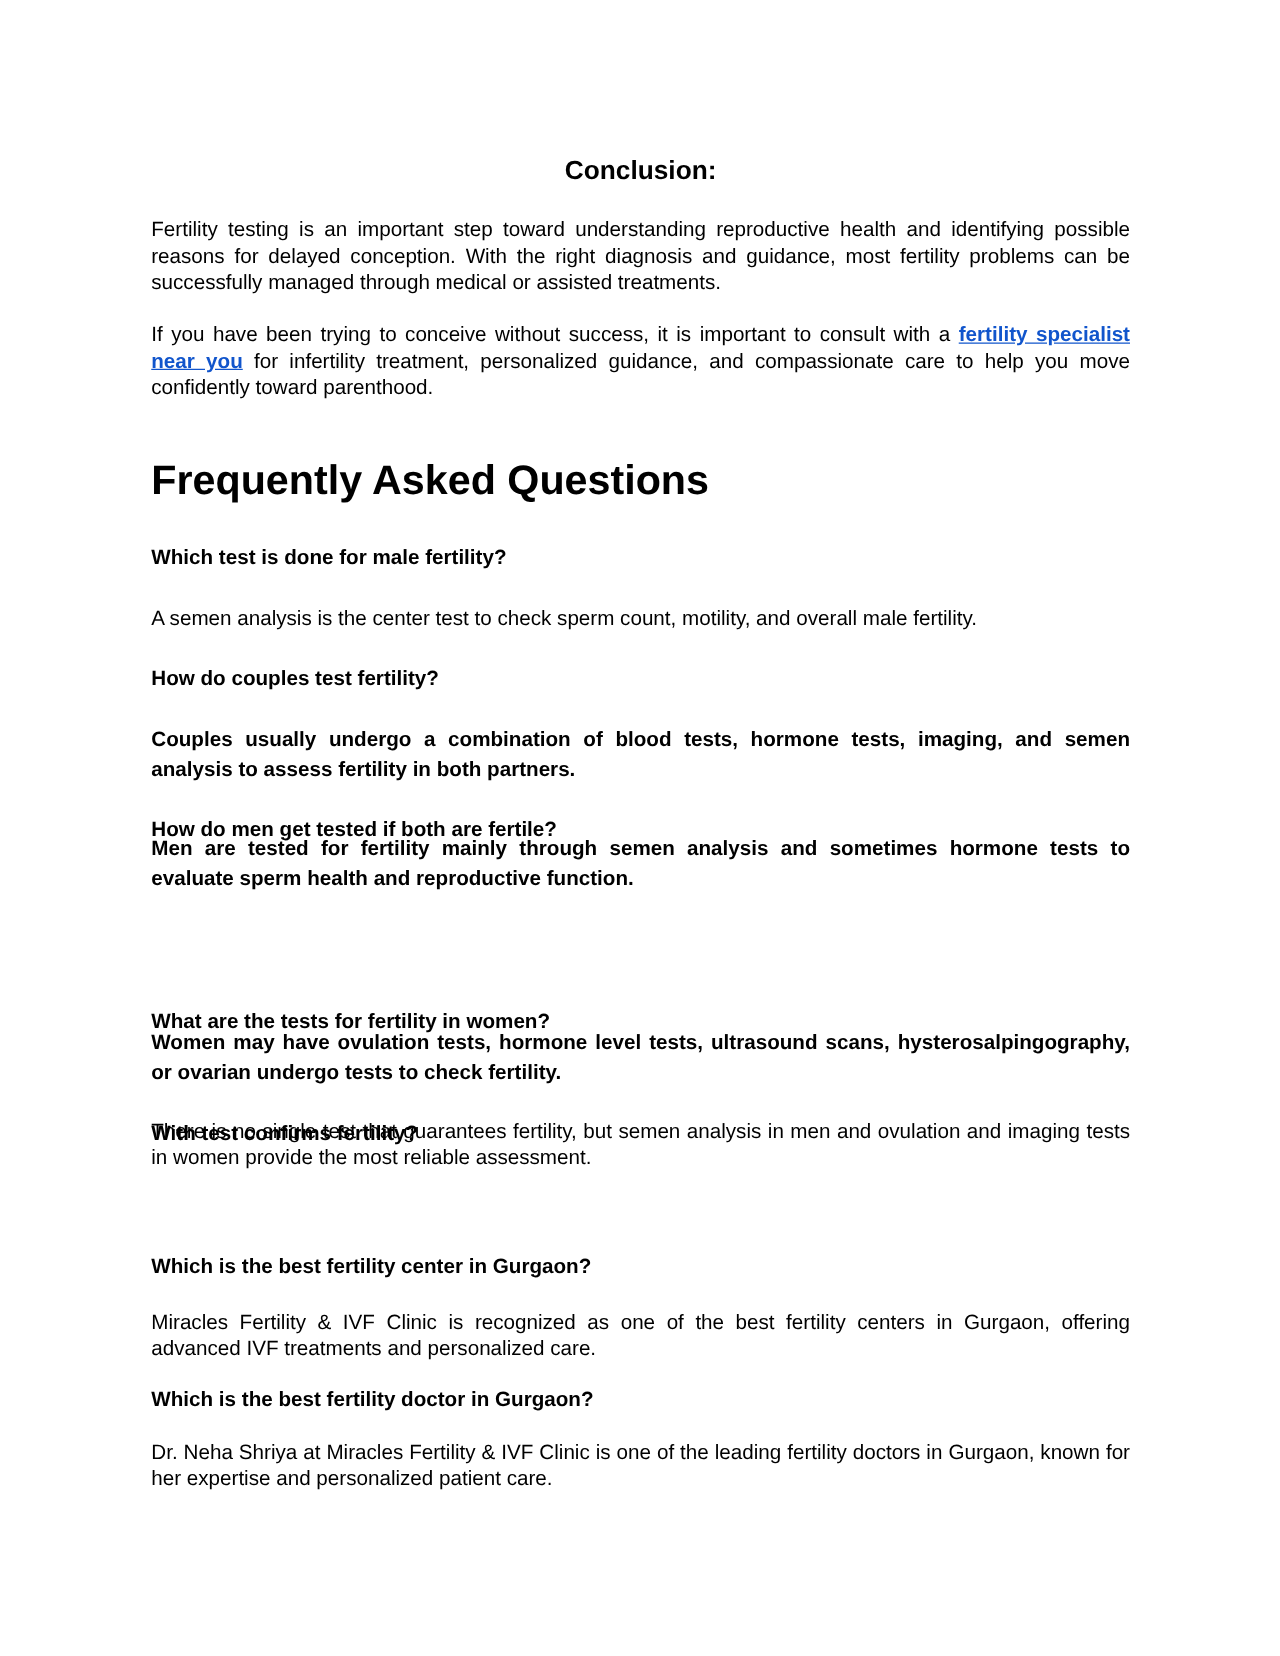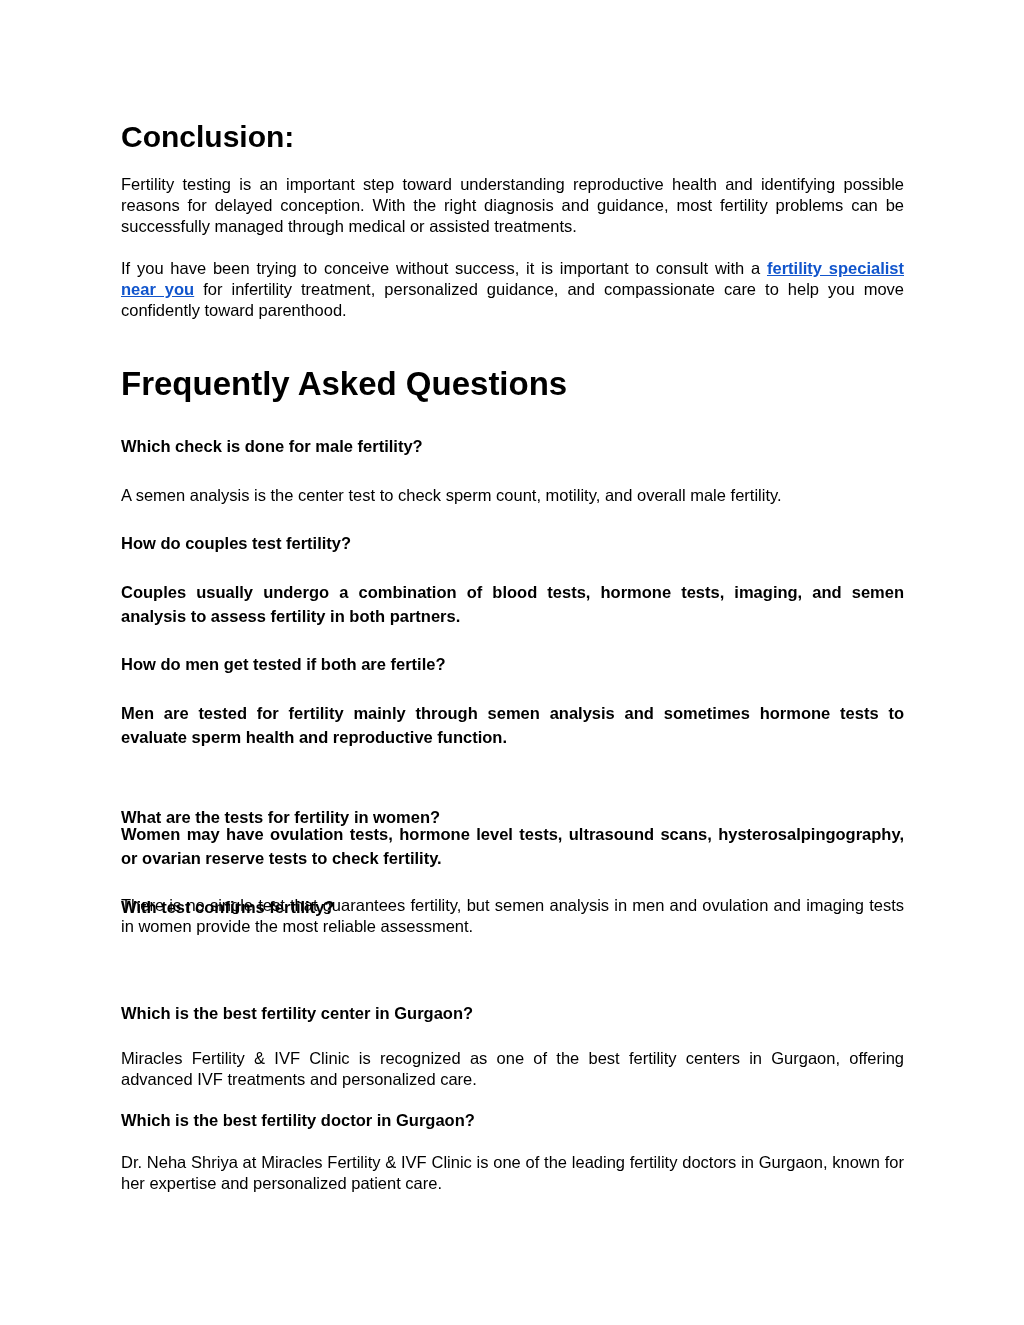--- a/index.html
+++ b/index.html
@@ -2,50 +2,50 @@
 <html><head>
 <meta charset="utf-8">
 <style>
   html, body { margin: 0; padding: 0; background: #ffffff; }
   body {
     width: 1024px; height: 1325px; position: relative; overflow: hidden;
     font-family: "Liberation Sans", sans-serif; color: #000;
   }
   .page { position: absolute; left: 121px; top: 0; width: 783px; }
   .abs { position: absolute; left: 0; width: 783px; margin: 0; }
-  h2.conclusion { font-size: 30px; font-weight: bold; line-height: 32px; }
+  h2.conclusion { font-size: 21px; font-weight: bold; line-height: 32px; text-align: center; }
   .para { font-size: 16.5px; line-height: 21px; text-align: justify; text-align-last: left; }
   .para.loose { line-height: 24px; font-weight: bold; }
   h1.faq { font-size: 33px; font-weight: bold; line-height: 40px; }
   .q { font-size: 16.5px; font-weight: bold; line-height: 20px; }
   a.link { color: #1155cc; font-weight: bold; text-decoration: underline; }
 </style>
 </head>
 <body>
 
 <div class="page">
   <h2 class="abs conclusion" style="top:121px">Conclusion:</h2>
 
   <p class="abs para" style="top:174px">Fertility testing is an important step toward understanding reproductive health and identifying possible reasons for delayed conception. With the right diagnosis and guidance, most fertility problems can be successfully managed through medical or assisted treatments.</p>
 
   <p class="abs para" style="top:258px"><span>If you have been trying to conceive without success, it is important to consult with a </span><a class="link" href="#">fertility specialist near you</a><span> for infertility treatment, personalized guidance, and compassionate care to help you move confidently toward parenthood.</span></p>
 
   <h1 class="abs faq" style="top:364px">Frequently Asked Questions</h1>
 
-  <div class="abs q" style="top:436px">Which check is done for male fertility?</div>
+  <div class="abs q" style="top:436px">Which test is done for male fertility?</div>
   <p class="abs para" style="top:485px">A semen analysis is the center test to check sperm count, motility, and overall male fertility.</p>
 
   <div class="abs q" style="top:533px">How do couples test fertility?</div>
   <p class="abs para loose" style="top:580px">Couples usually undergo a combination of blood tests, hormone tests, imaging, and semen analysis to assess fertility in both partners.</p>
 
   <div class="abs q" style="top:654px">How do men get tested if both are fertile?</div>
-  <p class="abs para loose" style="top:701px">Men are tested for fertility mainly through semen analysis and sometimes hormone tests to evaluate sperm health and reproductive function.</p>
+  <p class="abs para loose" style="top:667px">Men are tested for fertility mainly through semen analysis and sometimes hormone tests to evaluate sperm health and reproductive function.</p>
 
   <div class="abs q" style="top:807px">What are the tests for fertility in women?</div>
-  <p class="abs para loose" style="top:822px">Women may have ovulation tests, hormone level tests, ultrasound scans, hysterosalpingography, or ovarian reserve tests to check fertility.</p>
+  <p class="abs para loose" style="top:822px">Women may have ovulation tests, hormone level tests, ultrasound scans, hysterosalpingography, or ovarian undergo tests to check fertility.</p>
 
   <div class="abs q" style="top:897px">With test confirms fertility?</div>
   <p class="abs para" style="top:895px">There is no single test that guarantees fertility, but semen analysis in men and ovulation and imaging tests in women provide the most reliable assessment.</p>
 
   <div class="abs q" style="top:1003px">Which is the best fertility center in Gurgaon?</div>
   <p class="abs para" style="top:1048px">Miracles Fertility &amp; IVF Clinic is recognized as one of the best fertility centers in Gurgaon, offering advanced IVF treatments and personalized care.</p>
 
   <div class="abs q" style="top:1110px">Which is the best fertility doctor in Gurgaon?</div>
   <p class="abs para" style="top:1152px">Dr. Neha Shriya at Miracles Fertility &amp; IVF Clinic is one of the leading fertility doctors in Gurgaon, known for her expertise and personalized patient care.</p>
 </div>

